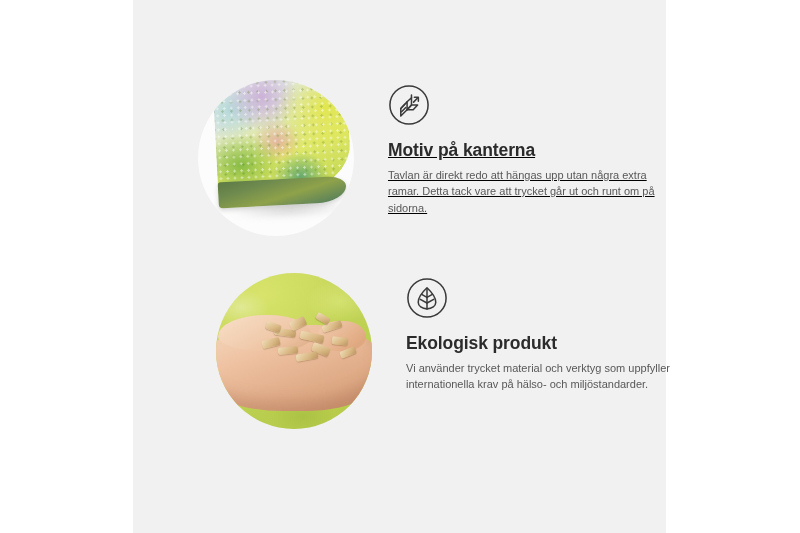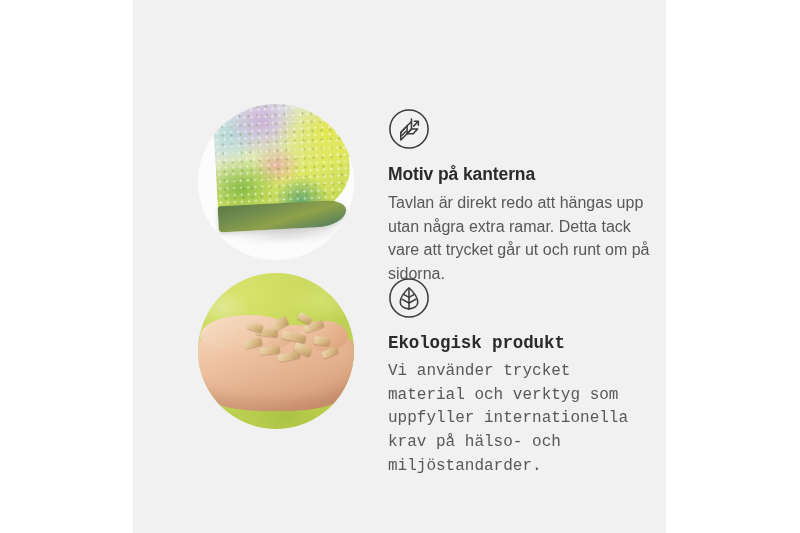--- a/index.html
+++ b/index.html
@@ -30,22 +30,22 @@
     height: 533px;
     background: #f1f1f1;
   }
 
   
   .feature {
     position: absolute;
     display: flex;
     align-items: flex-start;
   }
-  .feature-one { left: 65px; top: 104px; }
-  .feature-two { left: 65px; top: 273px; font-family: Liberation Mono, monospace; }
+  .feature-one { left: 65px; top: 80px; text-decoration: underline; }
+  .feature-two { left: 83px; top: 273px; }
 
   
   .photo {
     position: relative;
     width: 156px;
     height: 156px;
     border-radius: 50%;
     overflow: hidden;
     flex: 0 0 auto;
   }
@@ -193,21 +193,21 @@
   .feat-title {
     margin: 14px 0 6px 0;
     font-size: 17.5px;
     font-weight: bold;
     color: #2b2b2b;
     letter-spacing: -0.1px;
     line-height: 1.2;
   }
   .feat-body {
     margin: 0;
-    font-size: 16px;
+    font-size: 11px;
     line-height: 1.48;
     color: #585858;
   }
 </style>
 </head>
 <body>
 
 <div class="page">
 
   <div class="panel">

